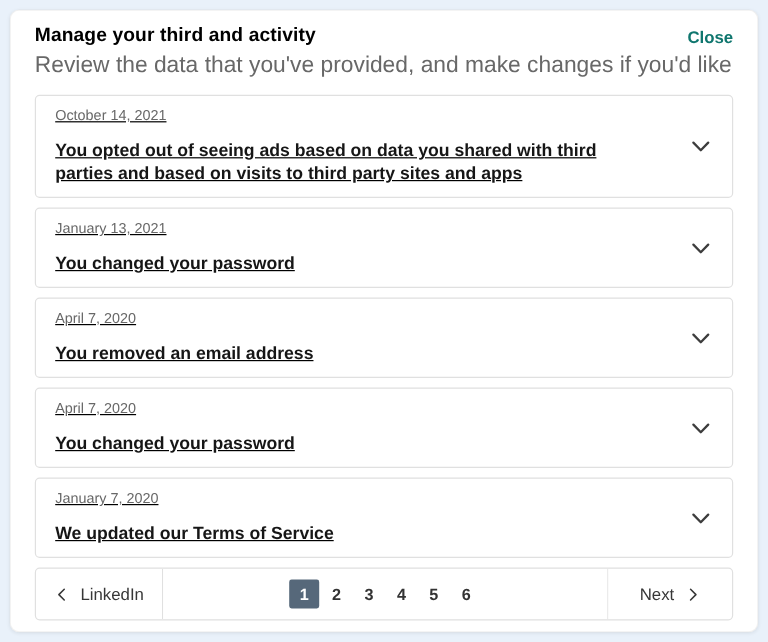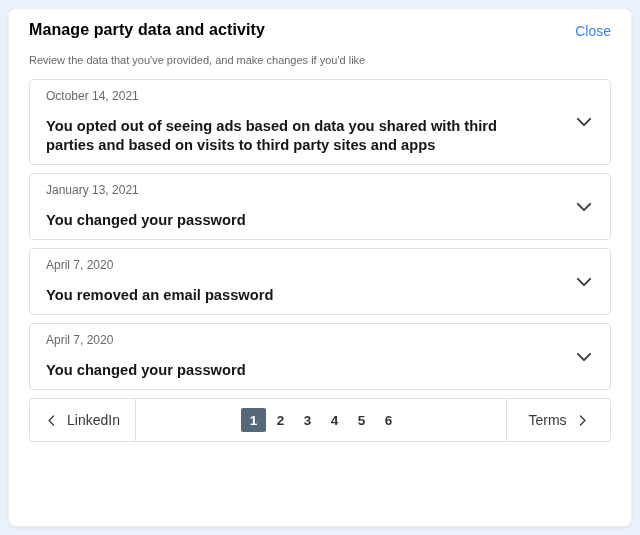--- a/index.html
+++ b/index.html
@@ -37,40 +37,41 @@
   .page-title{
     font-size:16px;
     font-weight:bold;
     color:#000000;
     letter-spacing:.1px;
   }
   .close-btn{
     background:none;border:none;
     font-family:inherit;
     font-size:14px;
-    font-weight:normal;
-    color:#3b82f6;
+    font-weight:bold;
+    color:#0f766e;
     cursor:pointer;
     padding:2px 0;
   }
   .subtitle{
-    margin-top:13px;
-    font-size:11px;
+    margin-top:3px;
+    font-size:19px;
     color:var(--muted);
   }
   .activity-list{margin-top:13px;}
   .activity-item{
     display:flex;
     align-items:center;
     border:1px solid var(--border);
     border-radius:4px;
     background:var(--card-bg);
     padding:9px 16px;
     margin-bottom:8px;
     cursor:pointer;
+    text-decoration:underline;
   }
   .activity-text{flex:1;min-width:0;padding-right:26px;}
   .activity-date{
     font-size:12px;
     line-height:15px;
     color:var(--muted);
   }
   .activity-title{
     margin-top:13px;
     font-size:14.7px;
@@ -127,21 +128,21 @@
     color:var(--active-fg);
   }
   svg{display:block;}
 </style>
 </head>
 <body>
 
 <div class="dialog">
 
   <div class="header-row">
-    <h1 class="page-title">Manage party data and activity</h1>
+    <h1 class="page-title">Manage your third and activity</h1>
     <button class="close-btn">Close</button>
   </div>
   <div class="subtitle">Review the data that you've provided, and make changes if you'd like</div>
 
   <div class="activity-list">
 
     <div class="activity-item">
       <div class="activity-text">
         <div class="activity-date">October 14, 2021</div>
         <div class="activity-title">You opted out of seeing ads based on data you shared with third parties and based on visits to third party sites and apps</div>
@@ -161,41 +162,52 @@
       <span class="chevron">
         <svg width="18" height="18" viewBox="0 0 16 16">
             <path d="M2.5 5.2l5.5 5.6 5.5-5.6" fill="none" stroke="#3d3d3d" stroke-width="1.7" stroke-linecap="round" stroke-linejoin="round"></path>
           </svg>
       </span>
     </div>
 
     <div class="activity-item">
       <div class="activity-text">
         <div class="activity-date">April 7, 2020</div>
-        <div class="activity-title">You removed an email password</div>
+        <div class="activity-title">You removed an email address</div>
       </div>
       <span class="chevron">
         <svg width="18" height="18" viewBox="0 0 16 16">
             <path d="M2.5 5.2l5.5 5.6 5.5-5.6" fill="none" stroke="#3d3d3d" stroke-width="1.7" stroke-linecap="round" stroke-linejoin="round"></path>
           </svg>
       </span>
     </div>
 
     <div class="activity-item">
       <div class="activity-text">
         <div class="activity-date">April 7, 2020</div>
         <div class="activity-title">You changed your password</div>
       </div>
       <span class="chevron">
         <svg width="18" height="18" viewBox="0 0 16 16">
             <path d="M2.5 5.2l5.5 5.6 5.5-5.6" fill="none" stroke="#3d3d3d" stroke-width="1.7" stroke-linecap="round" stroke-linejoin="round"></path>
           </svg>
       </span>
     </div>
 
+    <div class="activity-item">
+      <div class="activity-text">
+        <div class="activity-date">January 7, 2020</div>
+        <div class="activity-title">We updated our Terms of Service</div>
+      </div>
+      <span class="chevron">
+        <svg width="18" height="18" viewBox="0 0 16 16">
+            <path d="M2.5 5.2l5.5 5.6 5.5-5.6" fill="none" stroke="#3d3d3d" stroke-width="1.7" stroke-linecap="round" stroke-linejoin="round"></path>
+          </svg>
+      </span>
+    </div>
 
 
   </div>
 
   <div class="pagination">
     <button class="pag-side pag-prev">
       <span>
         <svg width="13" height="13" viewBox="0 0 16 16">
             <path d="M10.5 2.5L5 8l5.5 5.5" fill="none" stroke="#373737" stroke-width="1.6" stroke-linecap="round" stroke-linejoin="round"></path>
           </svg>
@@ -206,21 +218,21 @@
     <div class="pag-pages">
       <button class="page-btn active">1</button>
       <button class="page-btn">2</button>
       <button class="page-btn">3</button>
       <button class="page-btn">4</button>
       <button class="page-btn">5</button>
       <button class="page-btn">6</button>
     </div>
 
     <button class="pag-side pag-next">
-      <span>Terms</span>
+      <span>Next</span>
       <span>
         <svg width="13" height="13" viewBox="0 0 16 16">
             <path d="M5.5 2.5L11 8l-5.5 5.5" fill="none" stroke="#373737" stroke-width="1.6" stroke-linecap="round" stroke-linejoin="round"></path>
           </svg>
       </span>
     </button>
   </div>
 
 </div>
 

